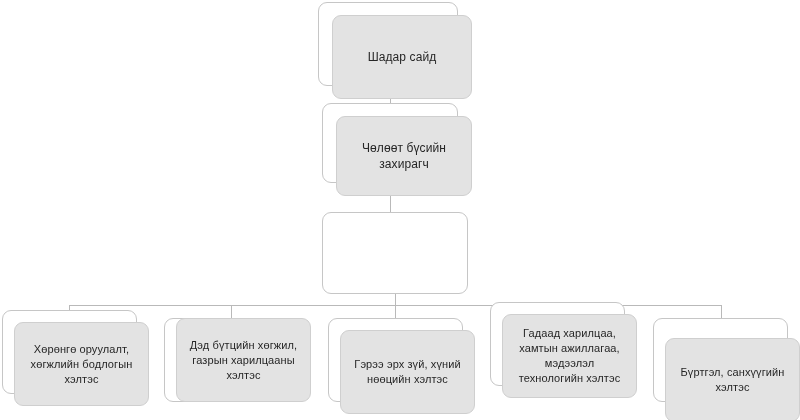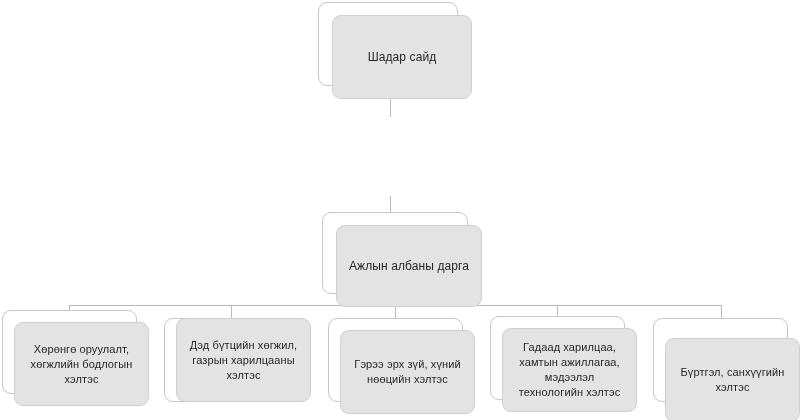--- a/index.html
+++ b/index.html
@@ -88,26 +88,30 @@
   <div class="connector v" style="left:557px; top:305px; height:14px;"></div>
   <div class="connector v" style="left:721px; top:305px; height:14px;"></div>
 
   <div class="node level-1" style="left:318px; top:2px; width:154px; height:97px;">
     <div class="card-back" style="width:140px; height:84px;"></div>
     <div class="card-front" style="left:14px; top:13px; width:140px; height:84px;">
       <span class="card-label">Шадар сайд</span>
     </div>
   </div>
 
+  <div class="node level-2" style="left:322px; top:103px; width:150px; height:93px;">
+    <div class="card-back" style="width:136px; height:80px;"></div>
+    <div class="card-front" style="left:14px; top:13px; width:136px; height:80px;">
+      <span class="card-label">Чөлөөт бүсийн
+захирагч</span>
+    </div>
+  </div>
 
   <div class="node level-3" style="left:322px; top:212px; width:160px; height:95px;">
     <div class="card-back" style="width:146px; height:82px;"></div>
-    <div class="card-front" style="left:14px; top:13px; width:146px; height:82px;">
-      <span class="card-label">Ажлын албаны дарга</span>
-    </div>
   </div>
 
   <div class="node level-4" style="left:2px; top:310px; width:147px; height:96px;">
     <div class="card-back" style="width:135px; height:84px;"></div>
     <div class="card-front" style="left:12px; top:12px; width:135px; height:84px;">
       <span class="card-label">Хөрөнгө оруулалт,
 хөгжлийн бодлогын
 хэлтэс</span>
     </div>
   </div>
@@ -122,21 +126,21 @@
   </div>
 
   <div class="node level-4" style="left:328px; top:318px; width:147px; height:96px;border-radius:11px;">
     <div class="card-back" style="width:135px; height:84px;"></div>
     <div class="card-front" style="left:12px; top:12px; width:135px; height:84px;">
       <span class="card-label">Гэрээ эрх зүй, хүний
 нөөцийн хэлтэс</span>
     </div>
   </div>
 
-  <div class="node level-4" style="left:490px; top:316px; width:147px; height:96px;">
+  <div class="node level-4" style="left:490px; top:302px; width:147px; height:96px;">
     <div class="card-back" style="width:135px; height:84px;"></div>
     <div class="card-front" style="left:12px; top:12px; width:135px; height:84px;">
       <span class="card-label">Гадаад харилцаа,
 хамтын ажиллагаа,
 мэдээлэл
 технологийн хэлтэс</span>
     </div>
   </div>
 
   <div class="node level-4" style="left:653px; top:318px; width:147px; height:96px;">

